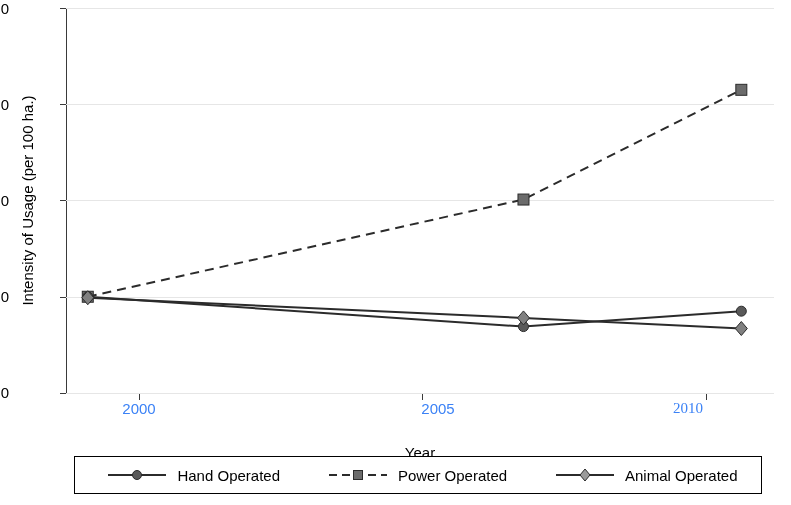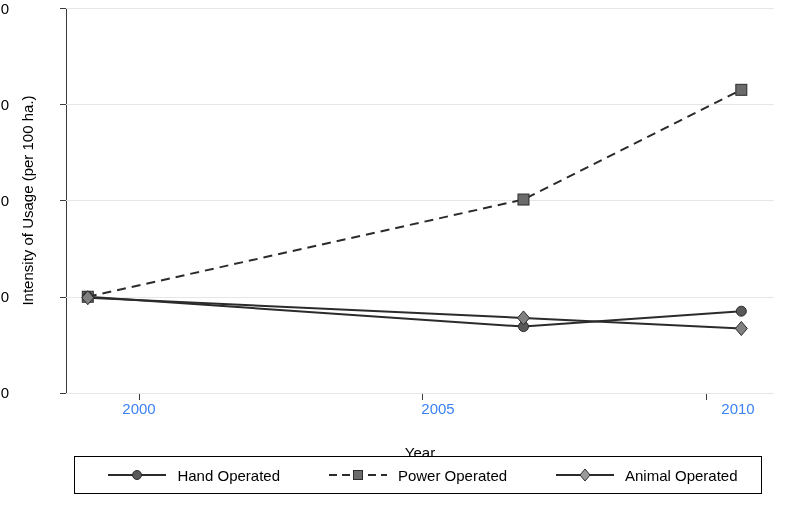--- a/index.html
+++ b/index.html
@@ -193,21 +193,21 @@
       </g>
     </svg>
   </div>
 
   <div class="xtick-mark" style="left: 139px;"></div>
   <div class="xtick-mark" style="left: 422px;"></div>
   <div class="xtick-mark" style="left: 706px;"></div>
 
   <div class="xtick-label" style="left: 139px;">2000</div>
   <div class="xtick-label" style="left: 438px;">2005</div>
-  <div class="xtick-label" style="left: 738px;">2010</div>
+  <div class="xtick-label" style="left: 688px; font-family: Liberation Serif, serif;">2010</div>
 
   <div class="x-axis-title">Year</div>
 
   <div class="legend-box">
     <div class="legend-item">
       <svg width="62" height="16" viewBox="0 0 62 16">
         <line x1="2" y1="8" x2="60" y2="8" stroke="#2b2b2b" stroke-width="2"></line>
         <circle cx="31" cy="8" r="4.5" fill="#595959" stroke="#2b2b2b" stroke-width="1"></circle>
       </svg>
       <span class="legend-label">Hand Operated</span>

